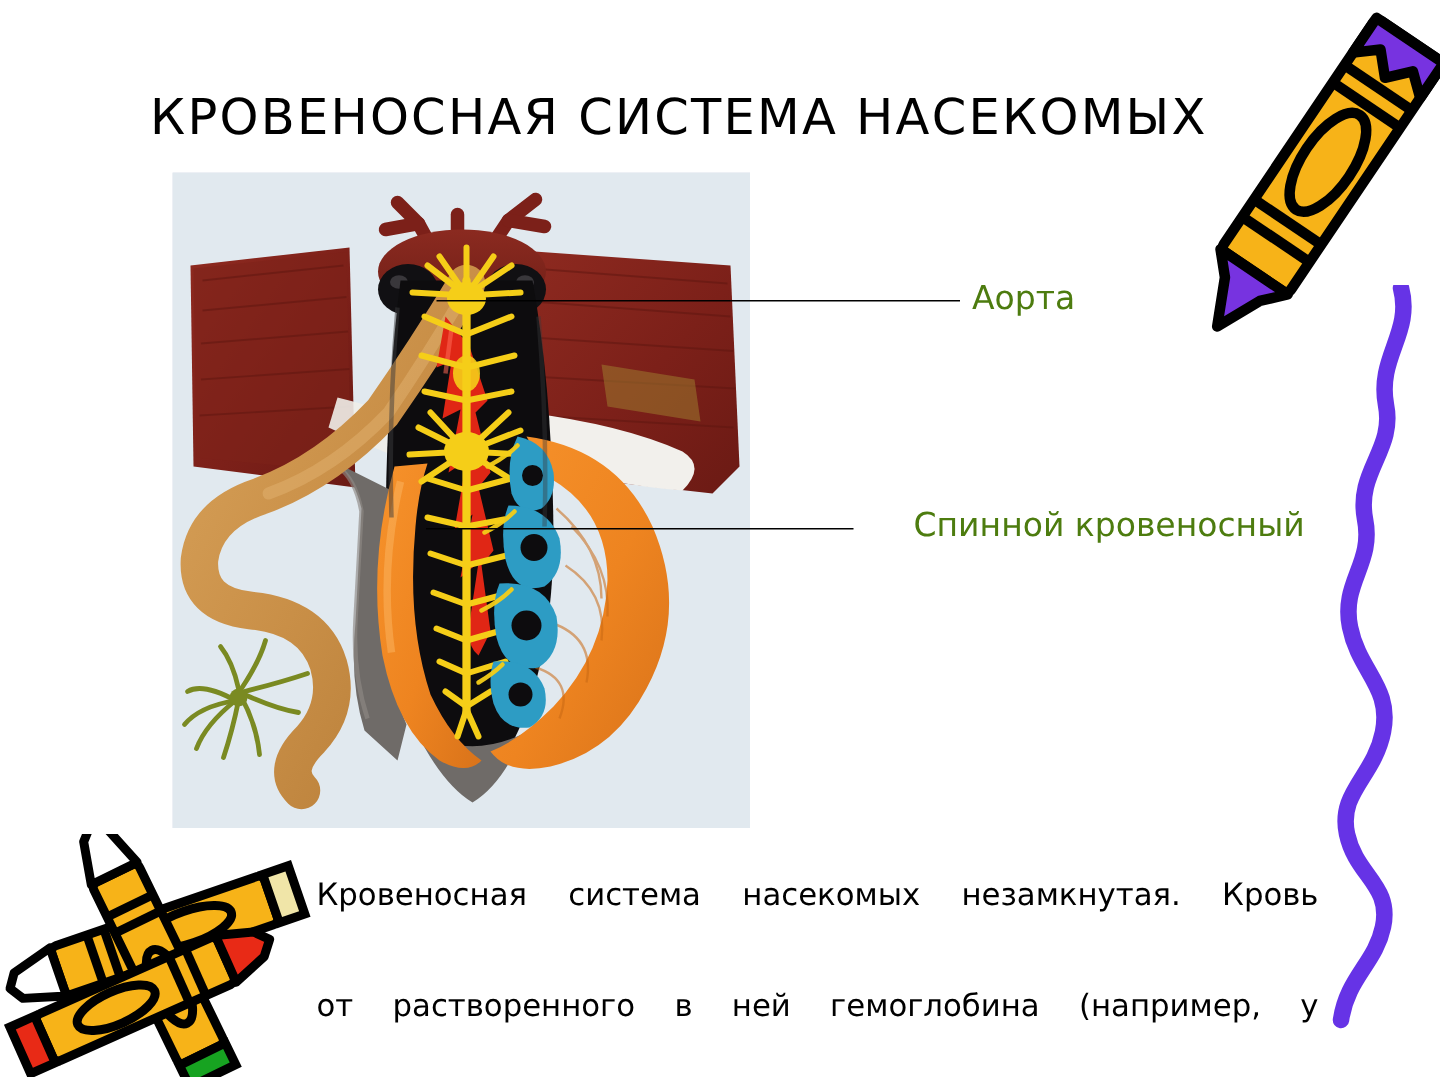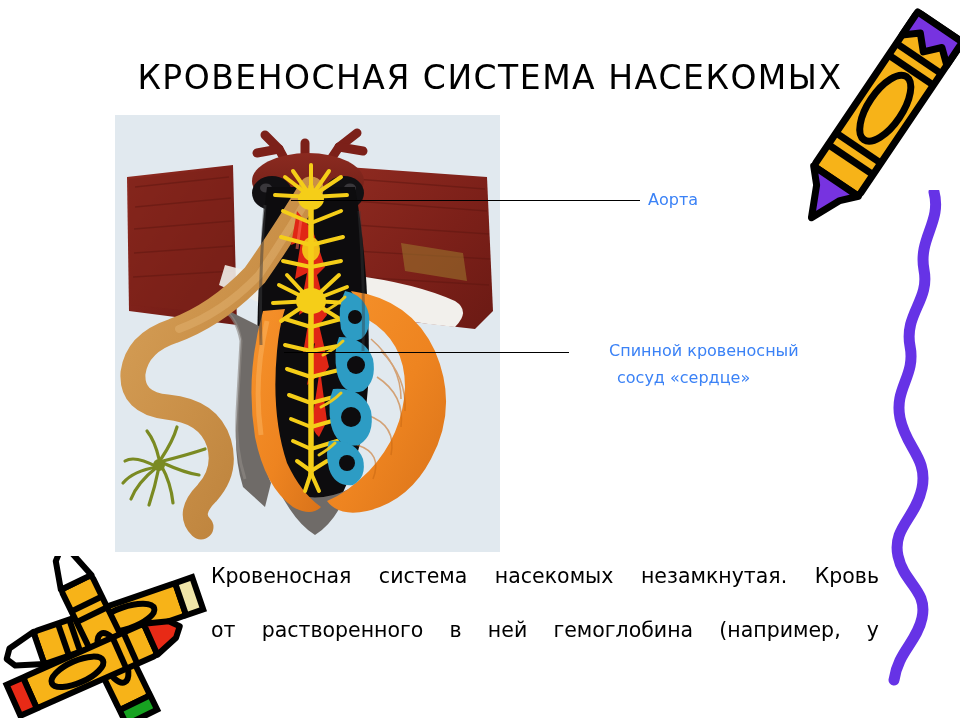--- a/index.html
+++ b/index.html
@@ -23,21 +23,20 @@
     position: absolute;
     left: 100px;
     top: 58px;
     width: 780px;
     font-family: "DejaVu Sans", sans-serif;
     font-size: 33px;
     letter-spacing: 1.5px;
     color: #000000;
     white-space: nowrap;
     font-weight: 400;
-    text-align: center;
   }
 
   
   #model-photo {
     position: absolute;
     left: 115px;
     top: 115px;
     width: 385px;
     height: 437px;
     background: #dfe7ee;
@@ -57,22 +56,22 @@
     width: 349px;
   }
   #leader-heart {
     left: 284px;
     top: 352px;
     width: 285px;
   }
   .callout-label {
     position: absolute;
     font-family: "DejaVu Sans", sans-serif;
-    color: #3b82f6;
-    font-size: 16px;
+    color: #4d7c0f;
+    font-size: 22px;
     line-height: 27px;
     white-space: nowrap;
   }
   #label-aorta {
     left: 648px;
     top: 186px;
   }
   #label-heart {
     left: 609px;
     top: 337px;
@@ -85,21 +84,21 @@
     left: 211px;
     top: 563px;
     width: 668px;
     font-family: "DejaVu Sans", sans-serif;
     font-size: 20.5px;
     line-height: 27px;
     color: #000;
     text-align: justify;
     text-justify: inter-word;
   }
-  #body-paragraph > span { display: block; }
+  #body-paragraph > span { display: block; margin-top: 20px; }
   #body-paragraph .j {
     display: block;
     text-align: justify;
   }
   #body-paragraph .j::after {
     content: "";
     display: inline-block;
     width: 100%;
   }
 
@@ -293,21 +292,20 @@
       <path d="M244 96 Q250 170 248 236" fill="none" stroke="#3a3a3c" stroke-width="3" opacity="0.4"></path>
     </svg>
   </div>
 
   <div class="leader-line" id="leader-aorta"></div>
   <div class="callout-label" id="label-aorta">Аорта</div>
 
   <div class="leader-line" id="leader-heart"></div>
   <div class="callout-label" id="label-heart">
     <span class="line1">Спинной кровеносный</span>
-    <span class="line2">сосуд «сердце»</span>
   </div>
 
   <div id="body-paragraph">
     <span class="j">Кровеносная система насекомых незамкнутая. Кровь</span>
     <span class="j">от растворенного в ней гемоглобина (например, у</span>
 
   </div>
 
   <div class="deco" id="crayon-top-right">
     <svg width="170" height="250" viewBox="0 0 170 250" xmlns="http://www.w3.org/2000/svg">

